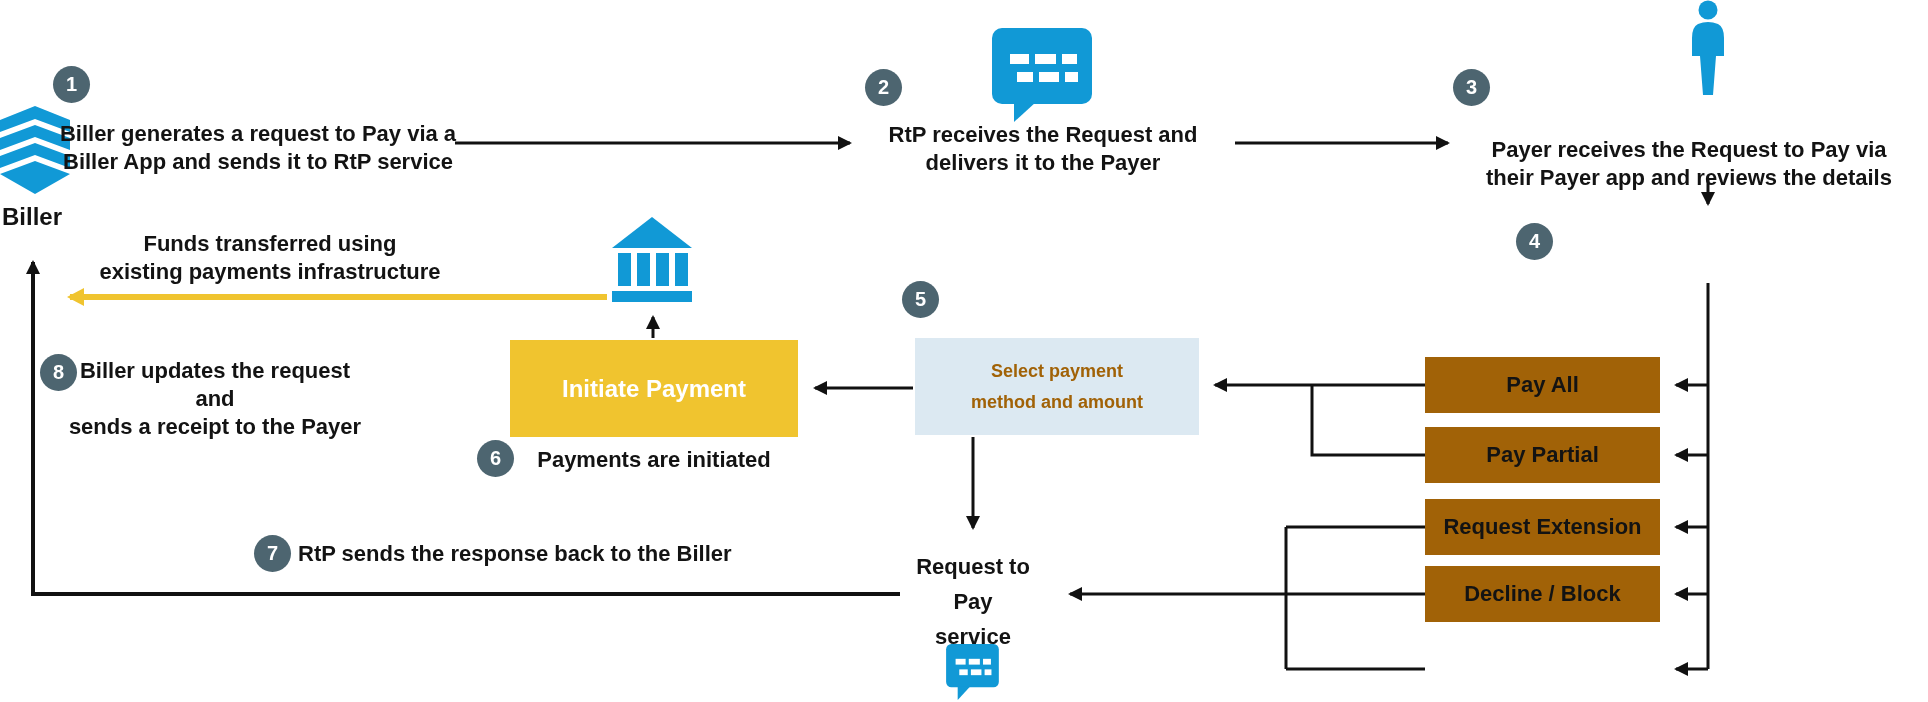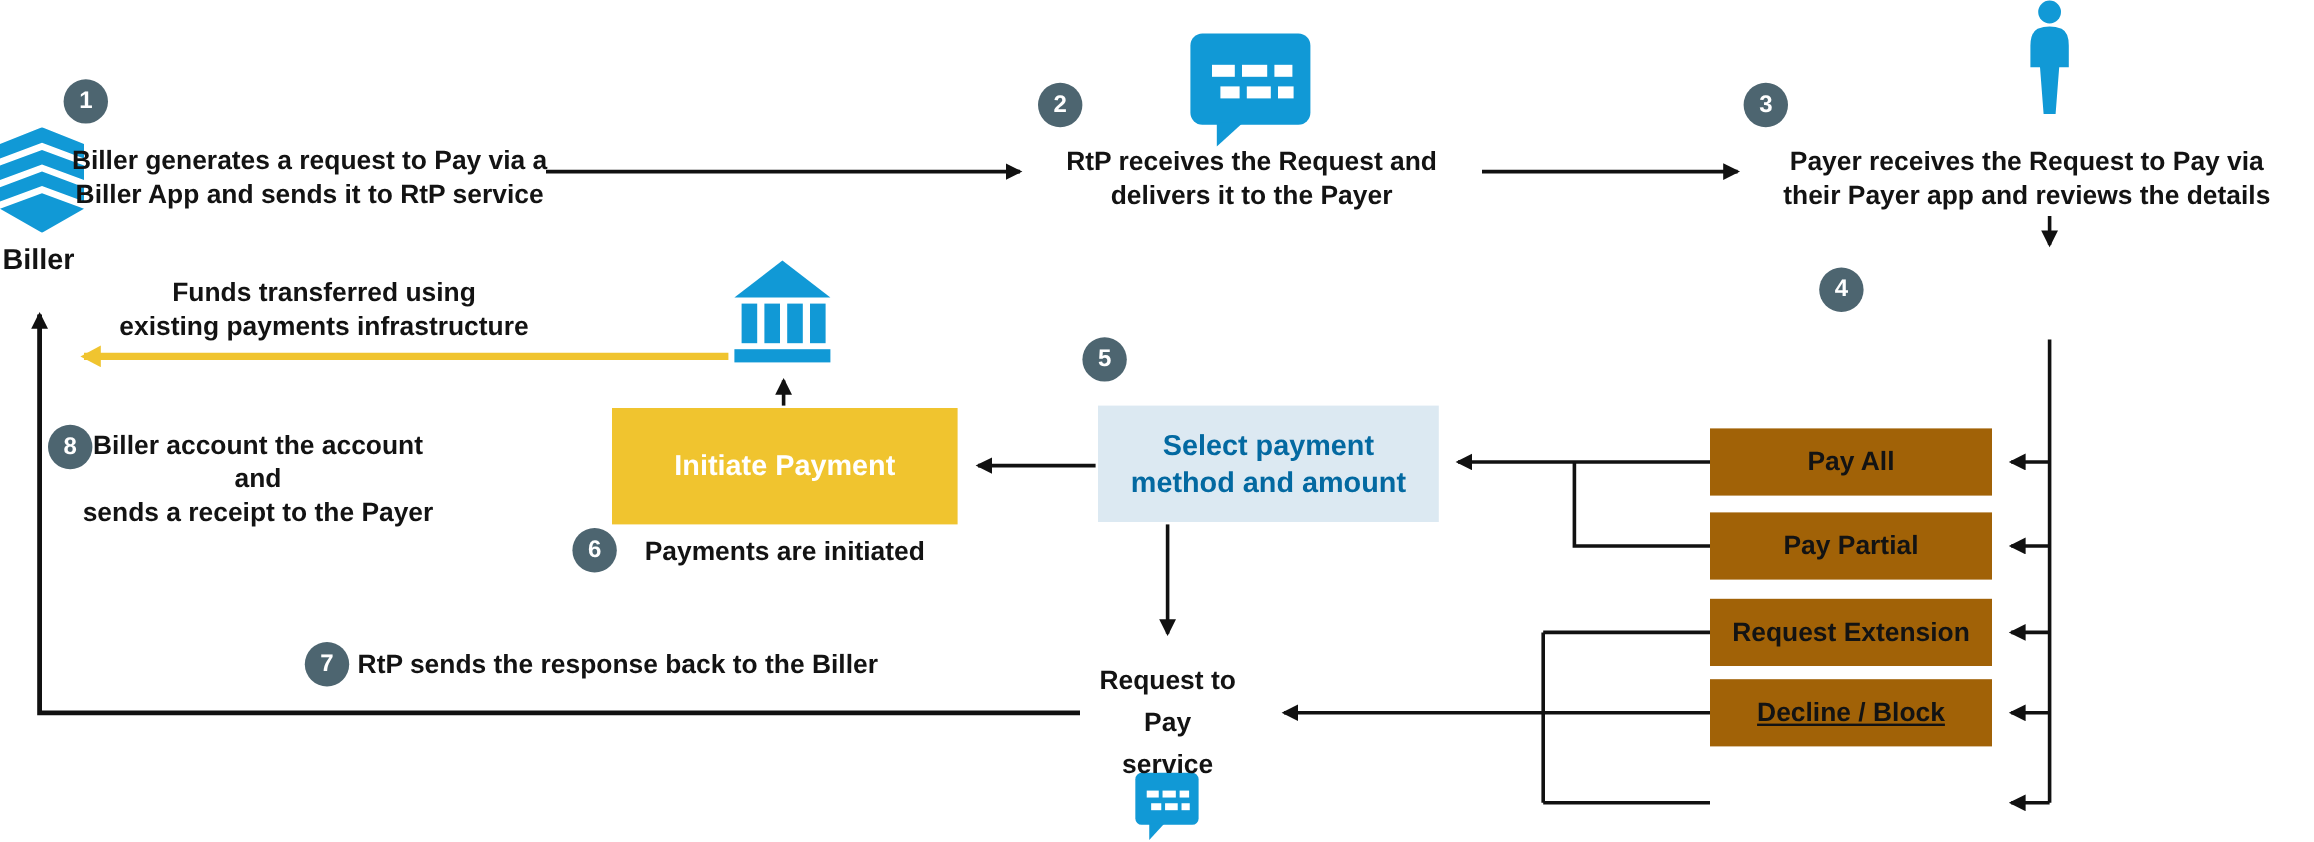--- a/index.html
+++ b/index.html
@@ -14,21 +14,21 @@
     position:absolute;width:37px;height:37px;border-radius:50%;
     background:#4d6570;color:#ffffff;font-weight:700;font-size:20px;
     display:flex;align-items:center;justify-content:center;
   }
   .optbox{
     position:absolute;left:1425px;width:235px;height:56px;background:#a16207;
     display:flex;align-items:center;justify-content:center;
     font-weight:700;font-size:22px;color:#131313;
   }
   .bigbox{position:absolute;display:flex;flex-direction:column;align-items:center;justify-content:center;text-align:center;font-weight:700;}
-  #select-box{left:915px;top:338px;width:284px;height:97px;background:#dce9f2;font-size:24px;line-height:31px;color:#0369a1;}
+  #select-box{left:915px;top:338px;width:284px;height:97px;background:#dce9f2;font-size:18px;line-height:31px;color:#a16207;}
   #initiate-box{left:510px;top:340px;width:288px;height:97px;background:#f0c42f;font-size:24px;color:#ffffff;}
   .label{font-weight:700;color:#131313;}
 </style>
 </head>
 <body>
 
 <div id="canvas">
 
   <svg class="overlay" viewBox="0 0 1928 702">
     <defs>
@@ -137,36 +137,36 @@
   <div class="abs steptext" style="left:58px;top:120px;width:400px;">
     <div>Biller generates a request to Pay via a</div>
     <div>Biller App and sends it to RtP service</div>
   </div>
 
   <div class="abs steptext" style="left:843px;top:121px;width:400px;">
     <div>RtP receives the Request and</div>
     <div>delivers it to the Payer</div>
   </div>
 
-  <div class="abs steptext" style="left:1450px;top:121px;width:478px;">
+  <div class="abs steptext" style="left:1450px;top:136px;width:478px;">
     <div>Payer receives the Request to Pay via</div>
     <div>their Payer app and reviews the details</div>
   </div>
 
 
   <div class="abs steptext" style="left:504px;top:445px;width:300px;line-height:30px;">
     <div>Payments are initiated</div>
   </div>
 
   <div class="abs steptext" style="left:298px;top:540px;width:470px;text-align:left;">
     <div>RtP sends the response back to the Biller</div>
   </div>
 
   <div class="abs steptext" style="left:65px;top:357px;width:300px;">
-    <div>Biller account the account and</div>
+    <div>Biller updates the request and</div>
     <div>sends a receipt to the Payer</div>
   </div>
 
   <div class="abs label" style="left:2px;top:203px;width:70px;font-size:24px;">Biller</div>
 
   <div class="abs steptext" style="left:70px;top:230px;width:400px;">
     <div>Funds transferred using</div>
     <div>existing payments infrastructure</div>
   </div>
 
@@ -187,17 +187,17 @@
 
   <div class="optbox" style="top:357px;">
     <span>Pay All</span>
   </div>
   <div class="optbox" style="top:427px;">
     <span>Pay Partial</span>
   </div>
   <div class="optbox" style="top:499px;">
     <span>Request Extension</span>
   </div>
-  <div class="optbox" style="top:566px;text-decoration:underline;">
+  <div class="optbox" style="top:566px;">
     <span>Decline / Block</span>
   </div>
 
 </div>
 
 </body></html>

